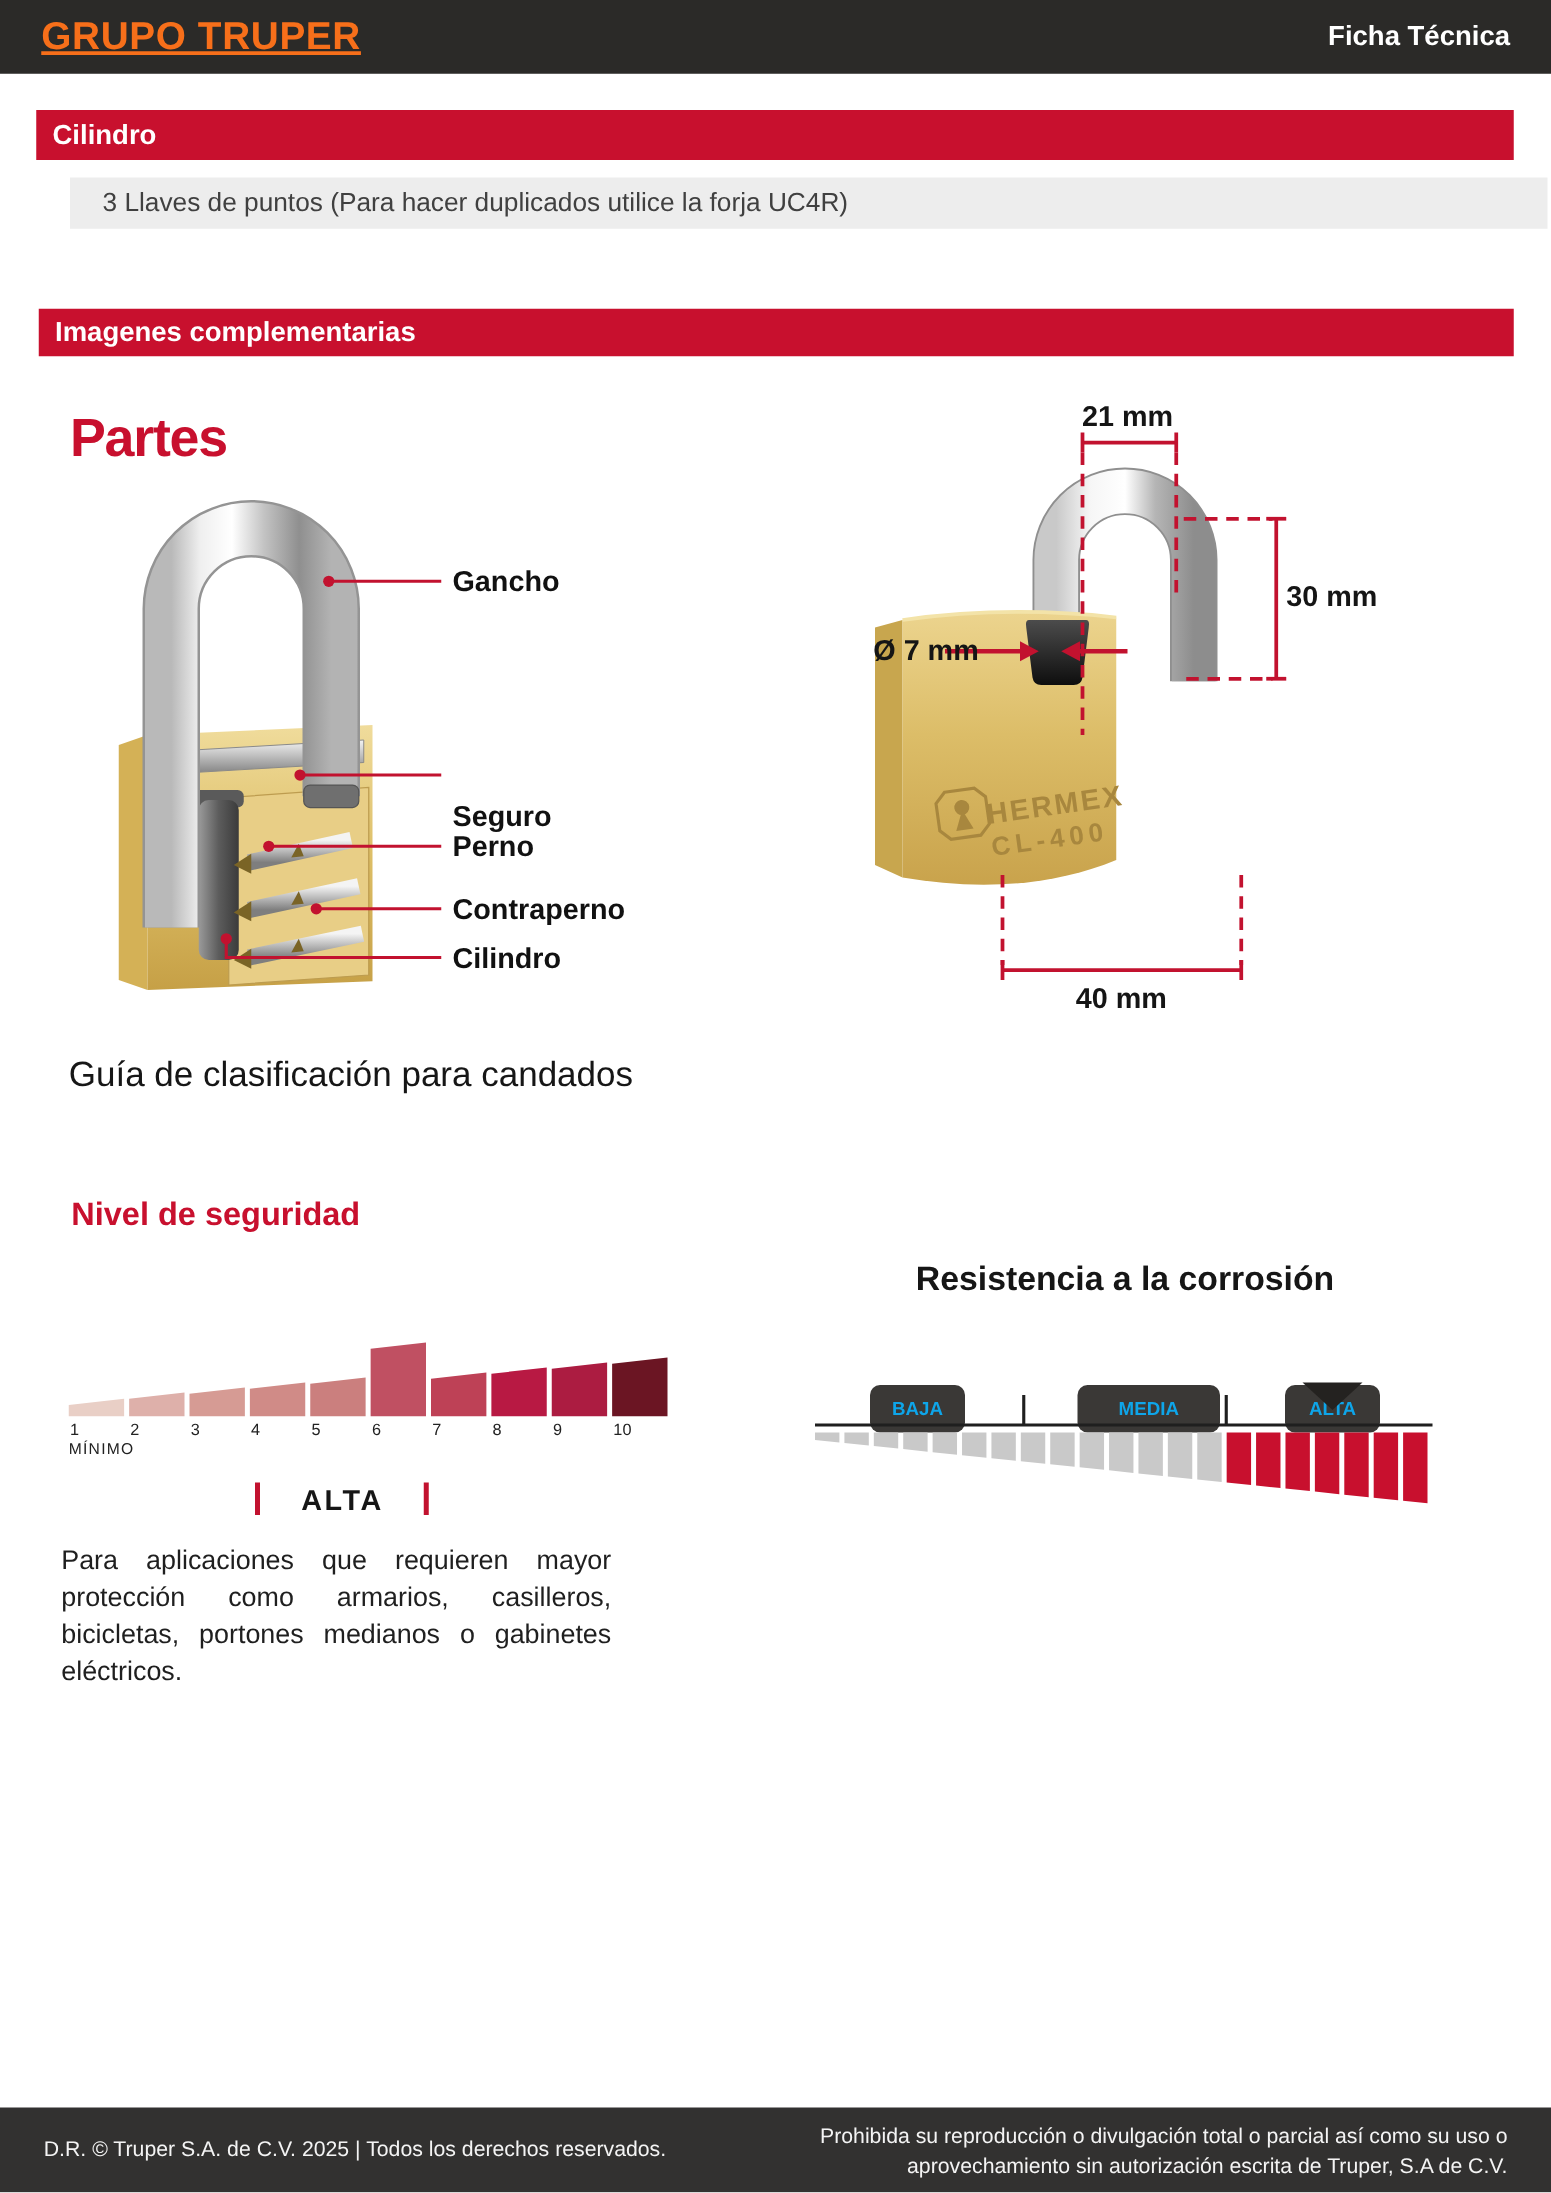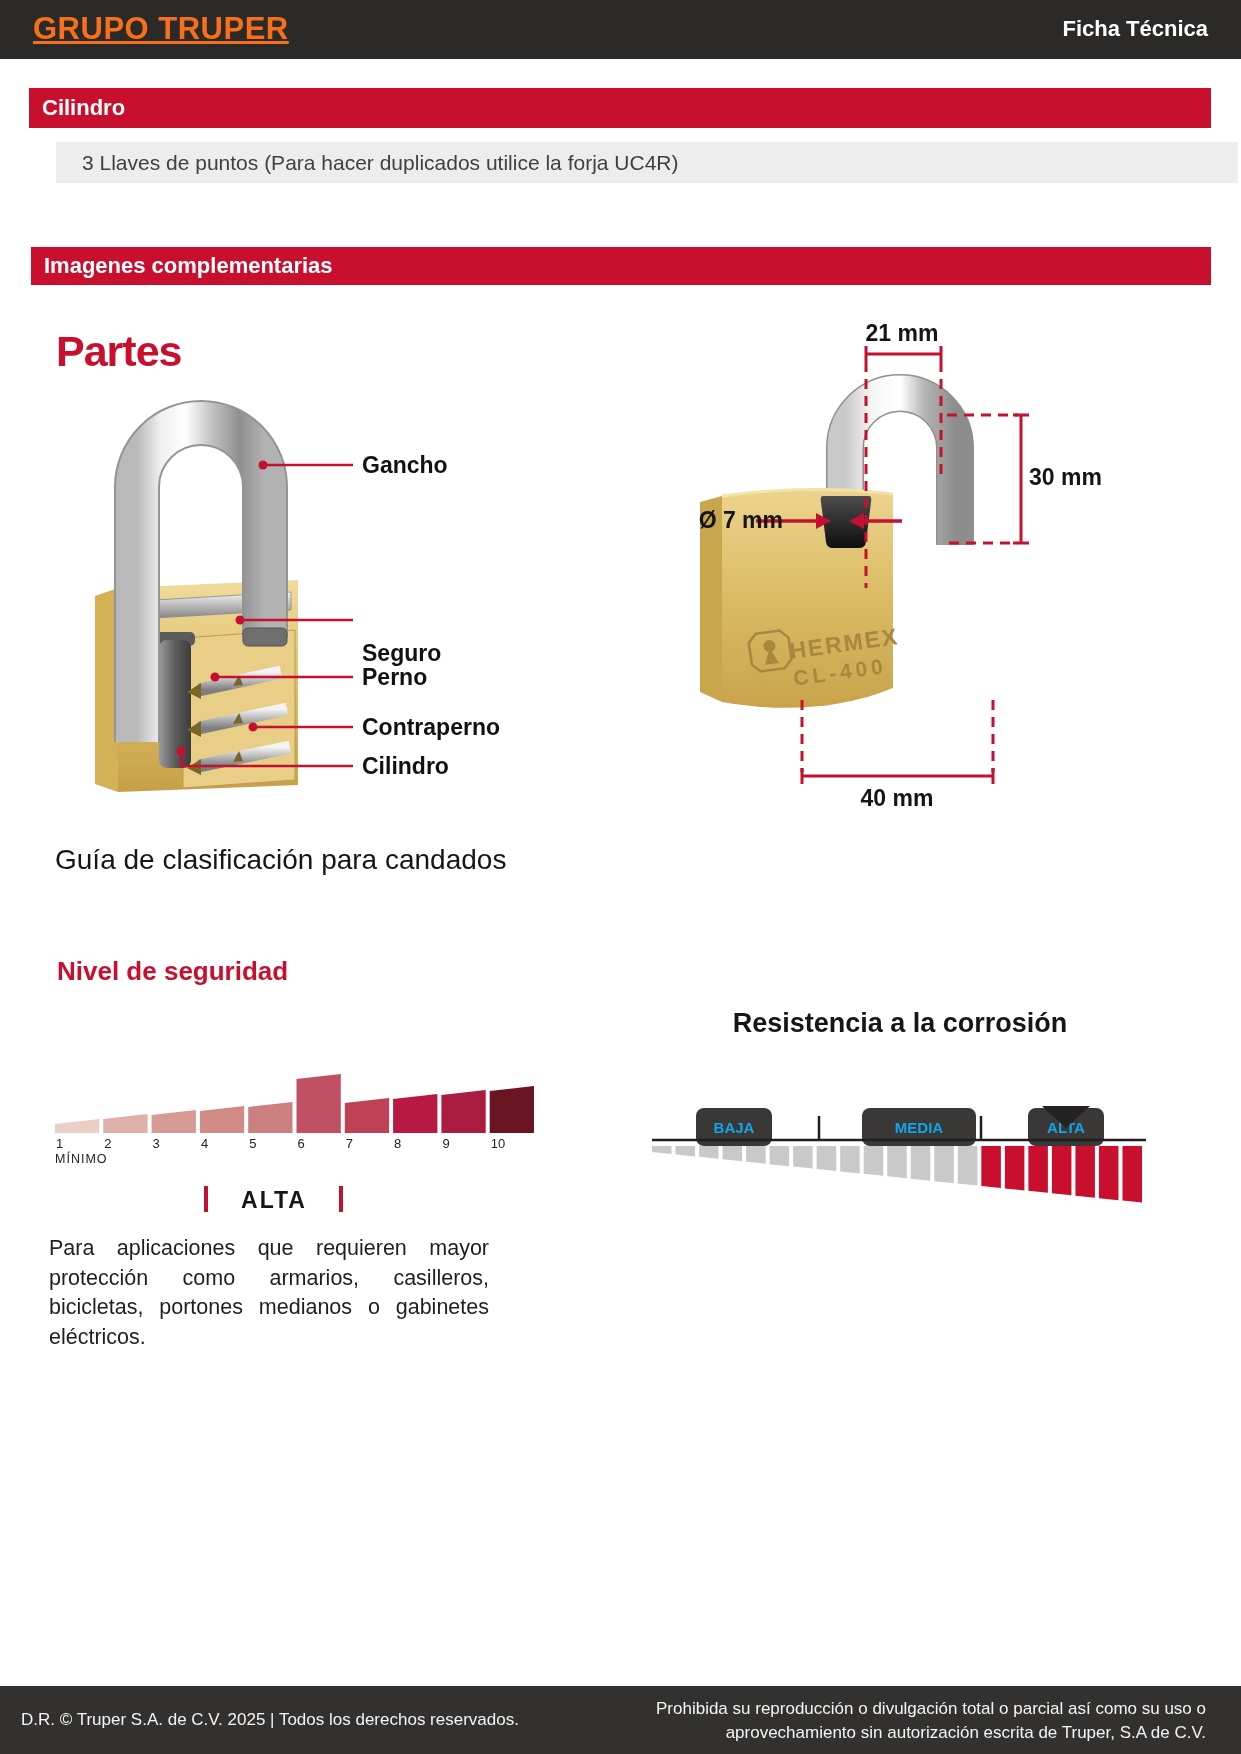--- a/index.html
+++ b/index.html
@@ -43,21 +43,21 @@
               font-weight:bold;letter-spacing:2px;color:#161616;}
   .note{left:49px;top:1234px;width:440px;font-size:21.5px;line-height:29.5px;
         text-align:justify;color:#1f1f1f;}
 
   .corr-h{left:640px;top:1008px;width:520px;text-align:center;font-size:27px;
           font-weight:bold;color:#161616;}
   .badge{top:1108px;height:38px;background:#3a3836;color:#0ea5e9;border-radius:8px;
          font-size:15px;font-weight:bold;display:flex;align-items:center;justify-content:center;}
 
   .footer{left:0;top:1686px;width:1241px;height:68px;background:#323130;color:#f4f4f4;}
-  .f-left{left:21px;top:0;height:68px;display:flex;align-items:center;font-size:17px;}
+  .f-left{left:35px;top:0;height:68px;display:flex;align-items:center;font-size:17px;}
   .f-right{right:35px;top:11px;text-align:right;font-size:17px;line-height:24px;}
 
   svg text{font-family:"Liberation Sans",sans-serif;}
 </style>
 </head>
 <body>
 
 <div class="page">
 
   <div class="abs hdr">

